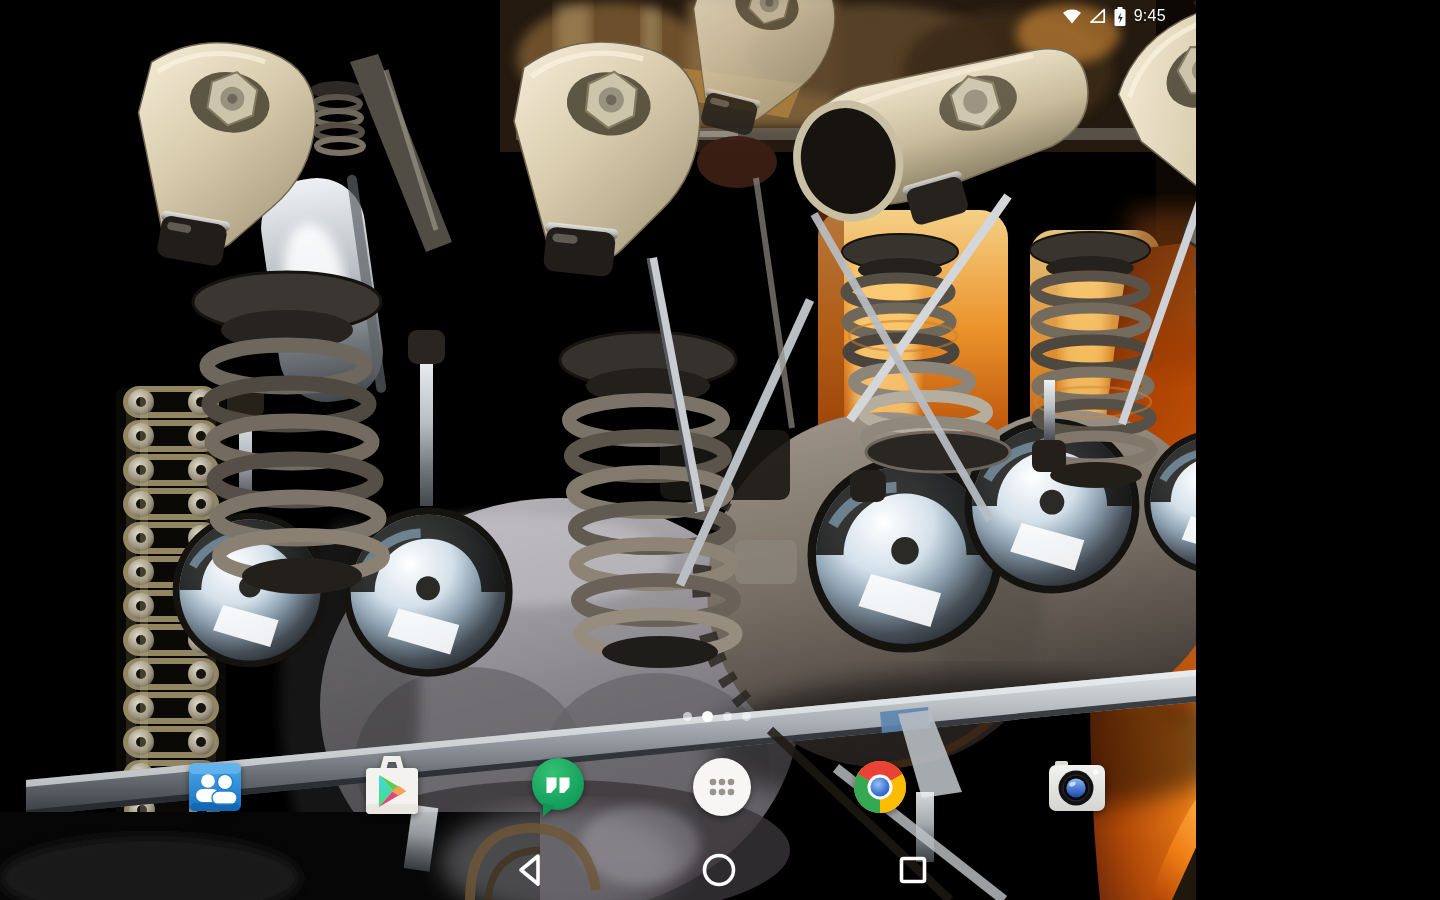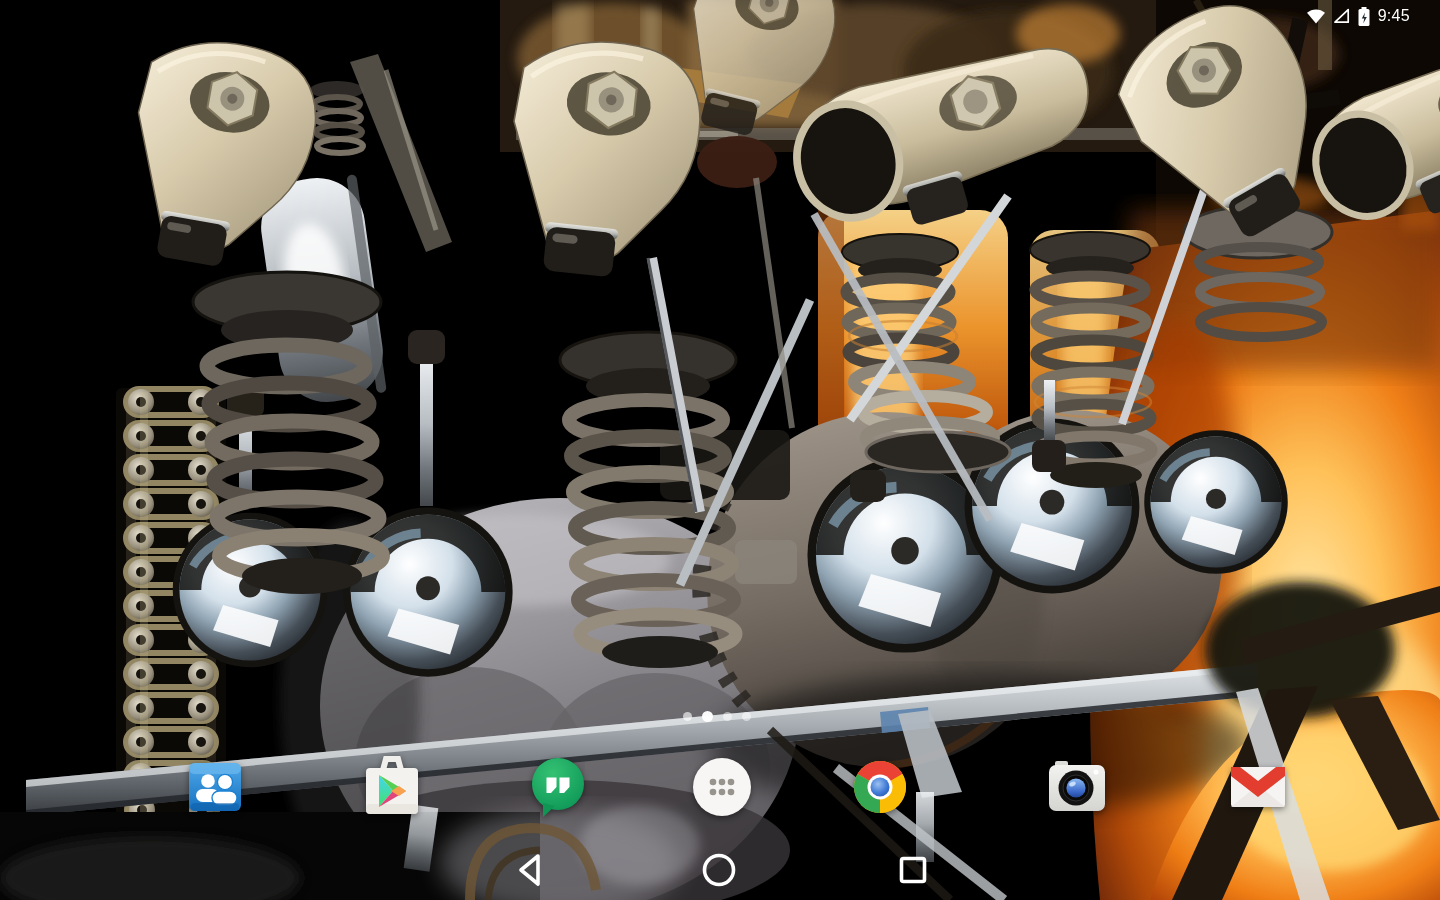--- a/index.html
+++ b/index.html
@@ -1,16 +1,16 @@
 <!DOCTYPE html>
 <html><head>
 <meta charset="utf-8">
 <style>
   html,body{margin:0;padding:0;background:#000;}
-  .screen{position:relative;width:1440px;height:900px;overflow:hidden;background:#000;
+  .screen{position:relative;width:1196px;height:900px;overflow:hidden;background:#000;
           font-family:"Liberation Sans",sans-serif;}
   .wallpaper{position:absolute;inset:0;z-index:0;}
   
   .status-bar{position:absolute;top:0;right:0;height:32px;z-index:5;display:flex;
               align-items:center;gap:7px;padding-right:30px;}
   .status-bar svg{display:block;}
   .clock{color:#fff;font-size:16px;font-weight:400;letter-spacing:.3px;
          text-shadow:0 1px 2px rgba(0,0,0,.6);}
   
   .page-dots{position:absolute;left:683px;top:711px;z-index:5;display:flex;

